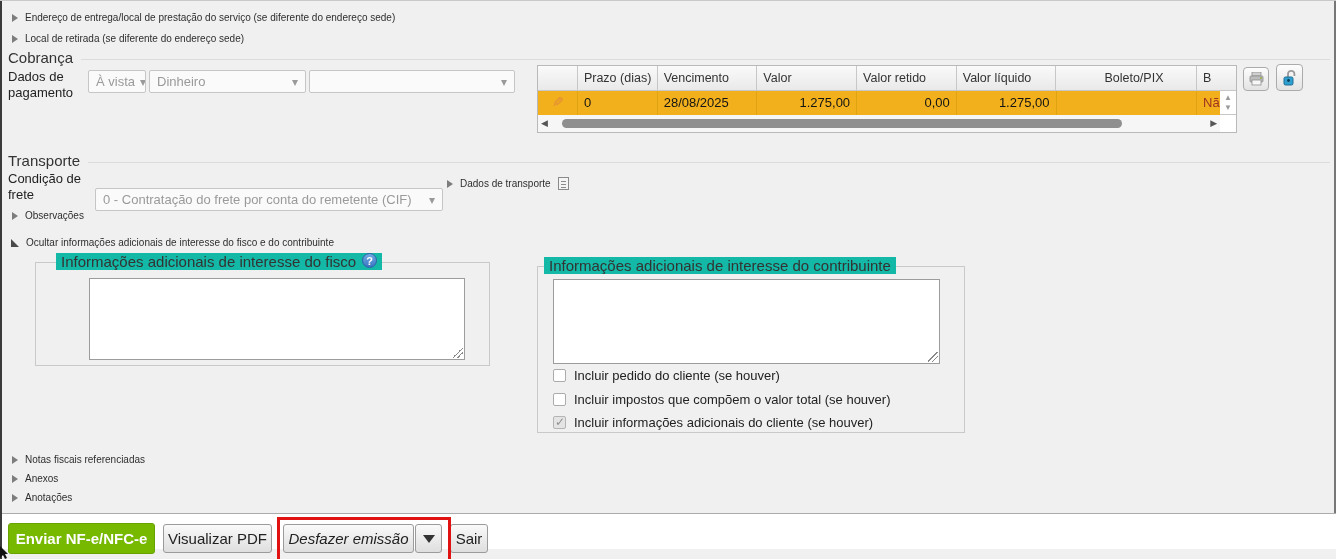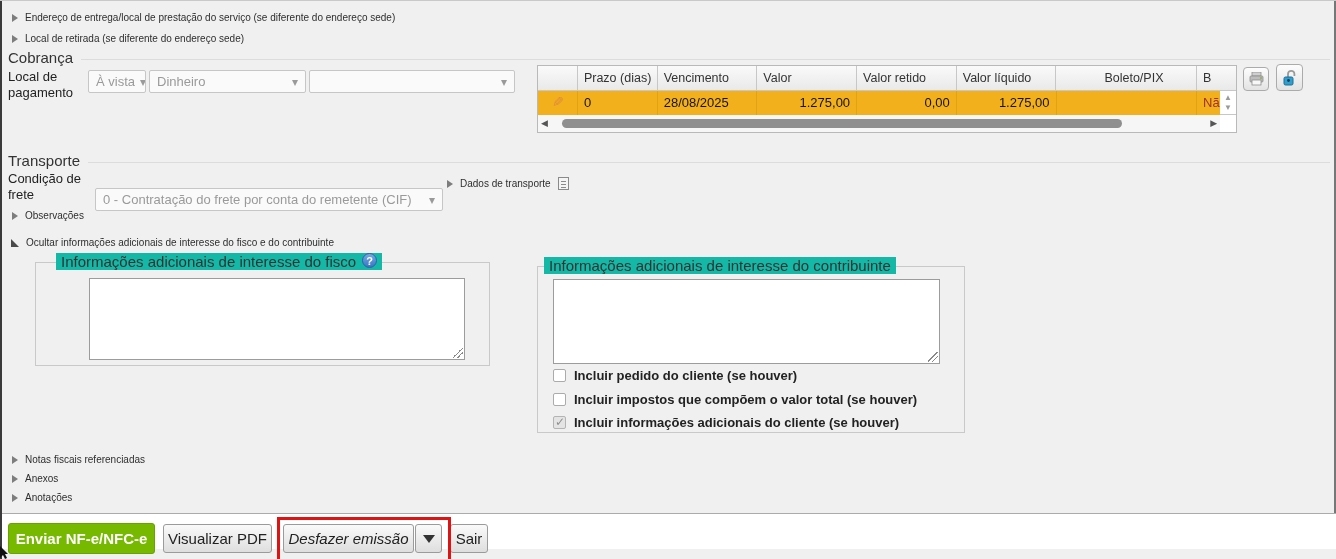--- a/index.html
+++ b/index.html
@@ -37,21 +37,21 @@
 
   .tool-btn{position:absolute;background:linear-gradient(#fdfdfd,#e3e3e3);border:1px solid #ababab;border-radius:4px;display:flex;align-items:center;justify-content:center;box-sizing:border-box;}
 
   
   .box{position:absolute;border:1px solid #c9c9c9;box-sizing:border-box;}
   .box-legend{position:absolute;top:-10px;background:#14b8a6;padding:0 5px;font-size:15px;color:#333;display:flex;align-items:flex-start;gap:6px;white-space:nowrap;}
   .textarea{position:absolute;background:#fff;border:1px solid #9c9c9c;box-sizing:border-box;}
   .textarea::after{content:"";position:absolute;right:1px;bottom:1px;width:10px;height:10px;background:linear-gradient(135deg,transparent 45%,#8a8a8a 45%,#8a8a8a 52%,transparent 52%,transparent 68%,#8a8a8a 68%,#8a8a8a 75%,transparent 75%);}
   .help-icon{width:15px;height:15px;border-radius:50%;background:linear-gradient(#72abe2,#3a76c4);border:1px solid #2d62a8;color:#fff;font-size:11px;font-weight:bold;display:inline-flex;align-items:center;justify-content:center;box-sizing:border-box;}
 
-  .check-row{position:absolute;display:flex;align-items:center;gap:8px;font-size:13px;color:#222;white-space:nowrap;font-weight:bold;}
+  .check-row{position:absolute;display:flex;align-items:center;gap:8px;font-size:13px;color:#222;white-space:nowrap;}
   .checkbox{width:13px;height:13px;border:1px solid #ababab;background:#fff;border-radius:2px;box-sizing:border-box;position:relative;}
   .checkbox.checked{background:#e4e4e4;border-color:#b4b4b4;}
   .checkbox.checked::after{content:"\2713";position:absolute;left:1px;top:-2px;color:#8f8f8f;font-size:12px;font-weight:bold;}
 
   
   .footer{position:absolute;left:0;top:512px;width:1336px;height:36px;background:#fff;border-top:1px solid #ababab;box-sizing:border-box;}
   .btn{position:absolute;display:flex;align-items:center;justify-content:center;font-size:15px;border-radius:3px;box-sizing:border-box;cursor:pointer;white-space:nowrap;}
   .btn-green{background:#77b800;border:1px solid #68a300;color:#fff;font-weight:bold;}
   .btn-gray{background:linear-gradient(#fafafa,#dedede);border:1px solid #9b9b9b;color:#222;}
   .menu-tri{width:0;height:0;border-left:6px solid transparent;border-right:6px solid transparent;border-top:8px solid #333;}
@@ -75,21 +75,21 @@
   </div>
   <div class="toggle-row" style="left:12px;top:32px;">
     <span class="tri-right"></span>
     <span>Local de retirada (se diferente do endereço sede)</span>
   </div>
 
   <div class="section-legend" style="left:8px;top:48px;right:6px;">
     <span>Cobrança</span>
     <span class="line"></span>
   </div>
-  <div class="field-label" style="left:8px;top:68px;width:80px;">Local de pagamento</div>
+  <div class="field-label" style="left:8px;top:68px;width:80px;">Dados de pagamento</div>
 
   <div class="select" style="left:88px;top:69px;width:58px;">
     <span>À vista</span>
     <span class="chev">▾</span>
   </div>
   <div class="select" style="left:149px;top:69px;width:157px;">
     <span>Dinheiro</span>
     <span class="chev">▾</span>
   </div>
   <div class="select" style="left:309px;top:69px;width:206px;">

